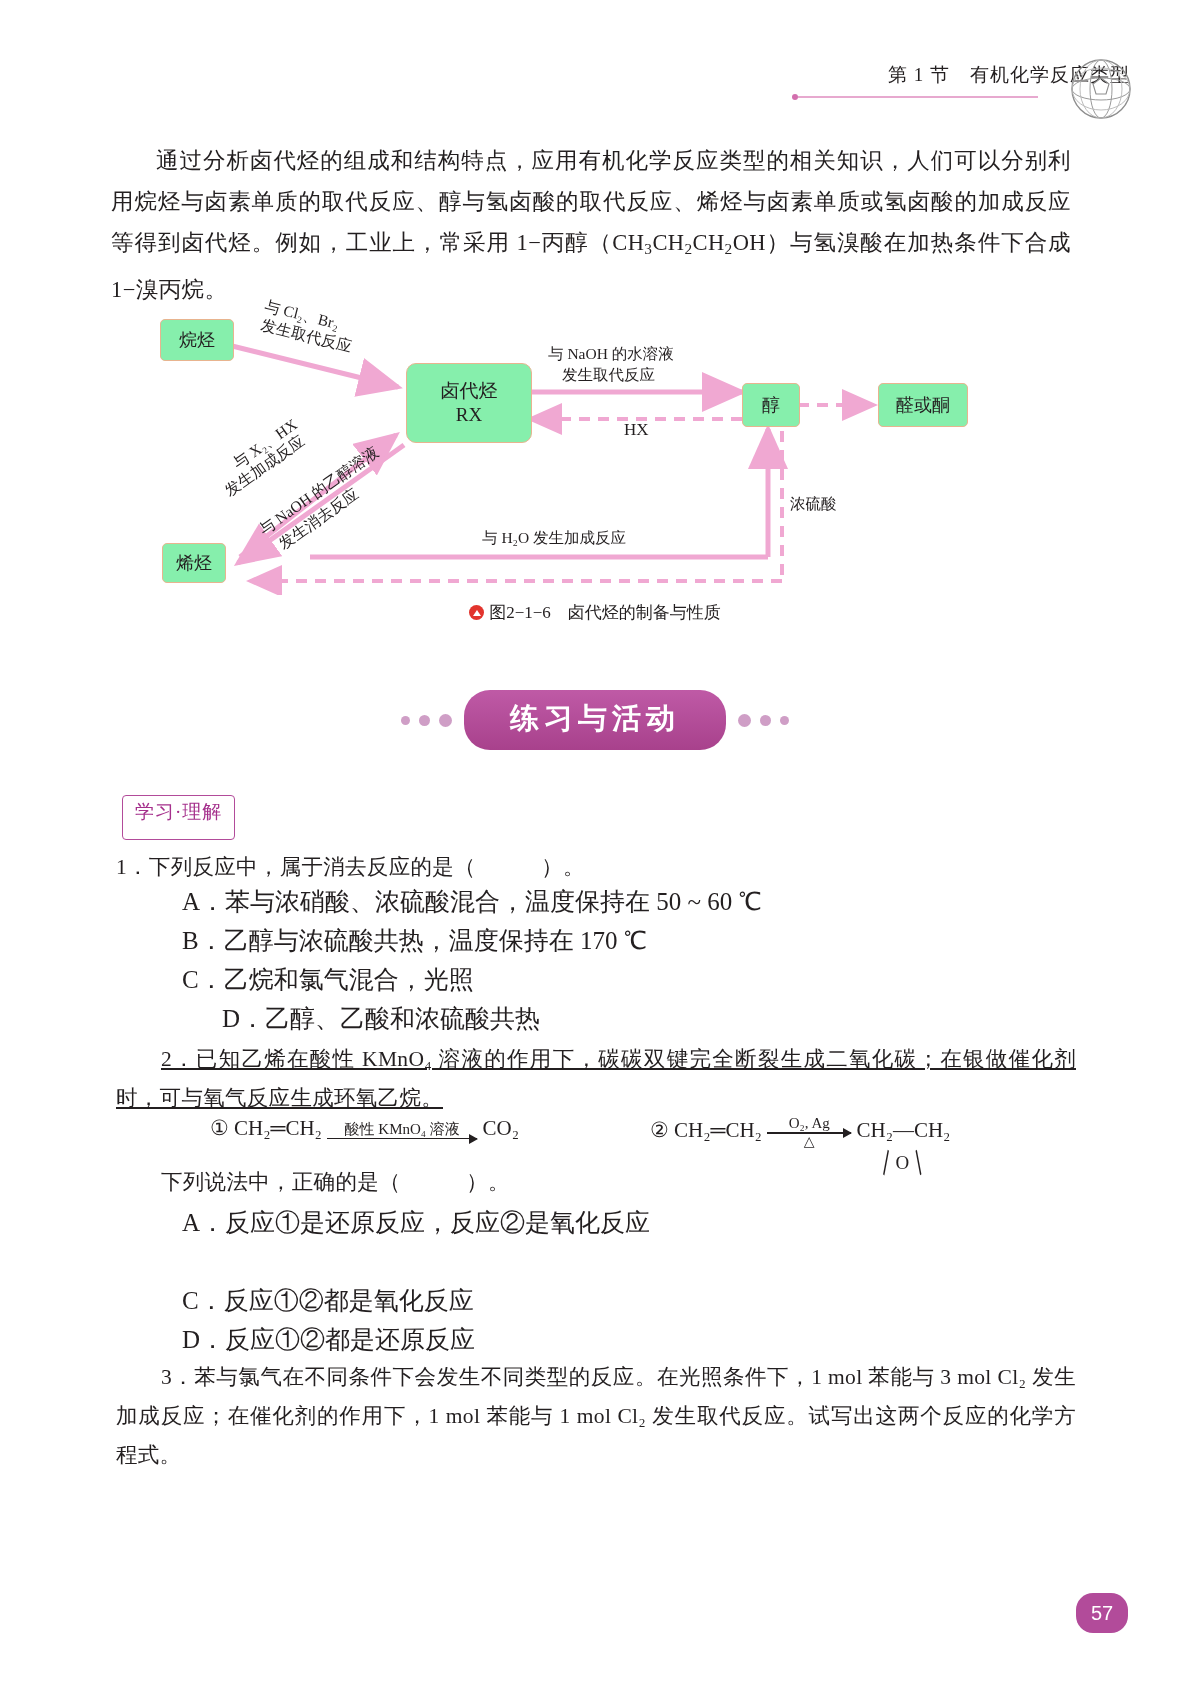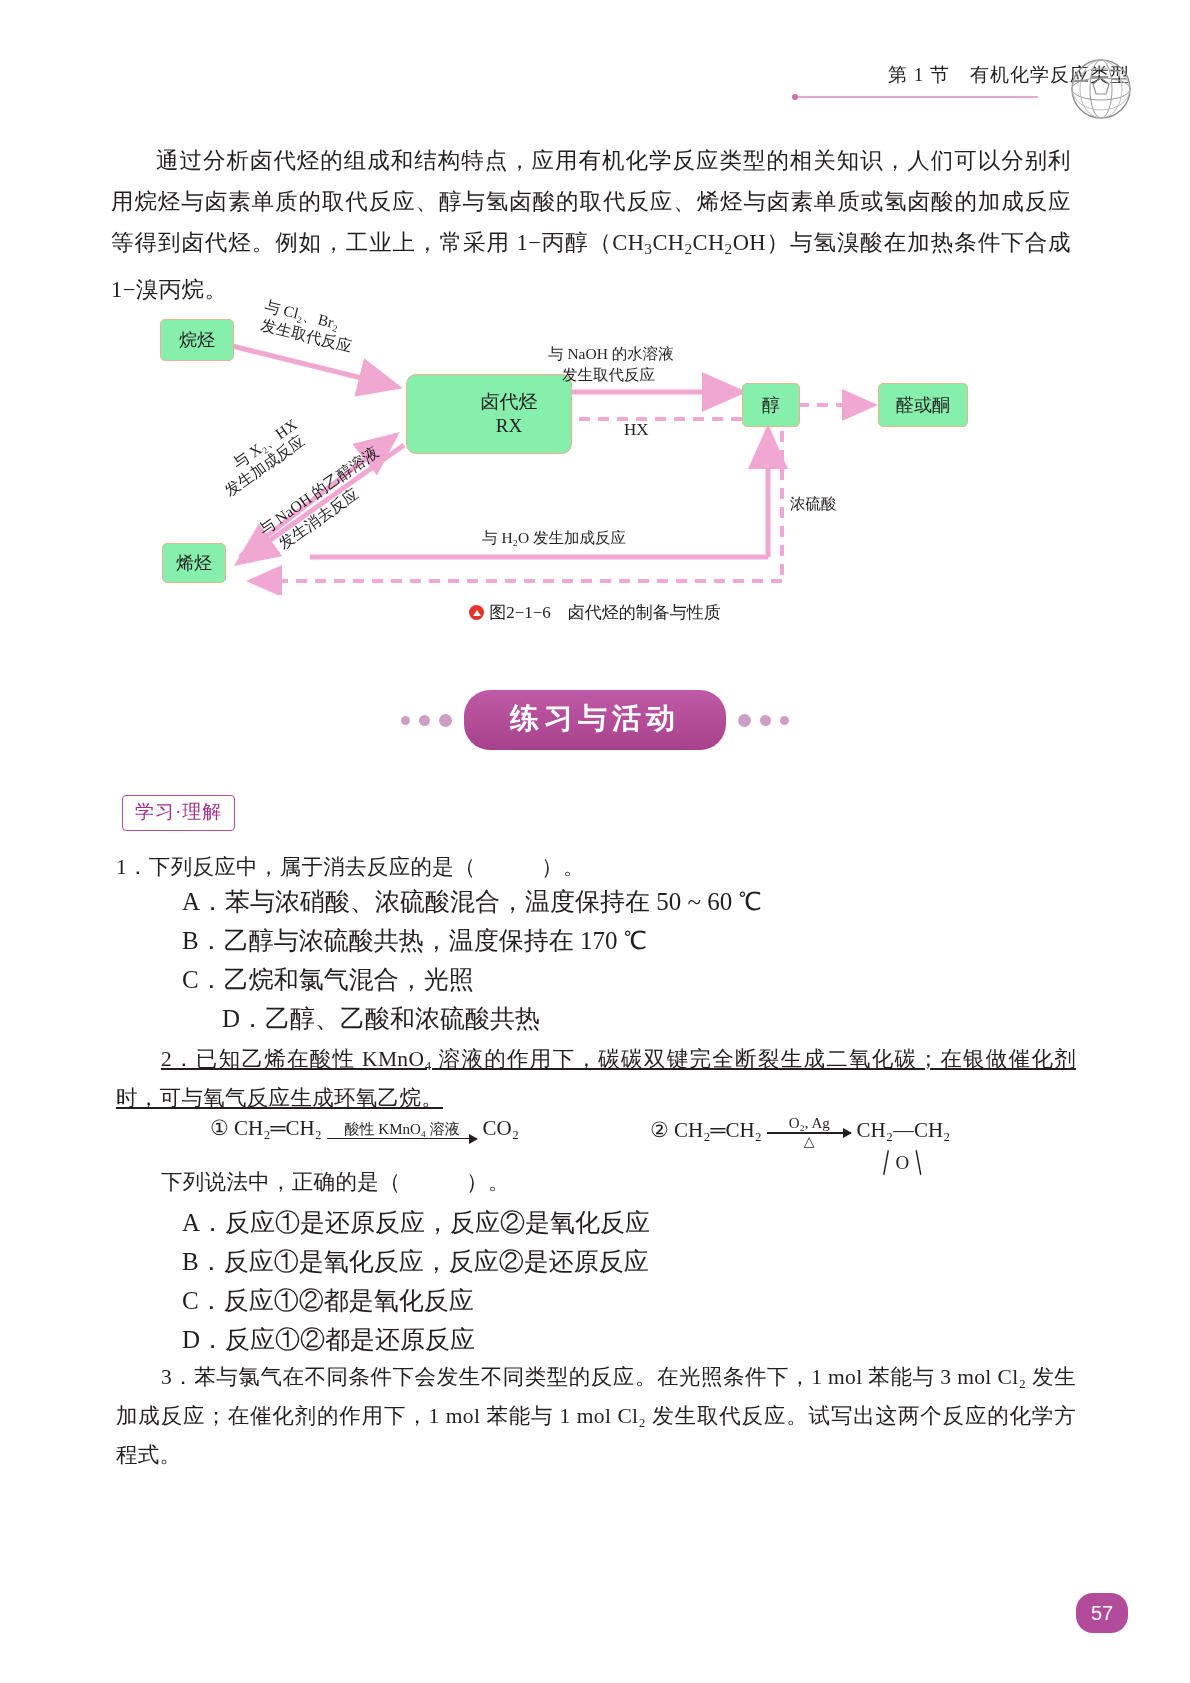--- a/index.html
+++ b/index.html
@@ -172,21 +172,21 @@
   .dots i.d2 { width: 11px; height: 11px; }
   .dots i.d3 { width: 13px; height: 13px; }
 
   .subtag {
     position: absolute;
     left: 122px;
     top: 795px;
     border: 1.5px solid #b24b9a;
     color: #a5308c;
     font-size: 19px;
-    padding: 3px 12px 5px;
+    padding: 3px 12px 14px;
     border-radius: 4px;
     letter-spacing: 1px;
   }
 
   
   .q {
     position: absolute;
     left: 116px;
     width: 960px;
     font-size: 21.5px;
@@ -306,21 +306,21 @@
       <line x1="180" y1="262" x2="638" y2="262" stroke="#f0a8d2" stroke-width="5"></line>
       <line x1="638" y1="262" x2="638" y2="134" stroke="#f0a8d2" stroke-width="5" marker-end="url(#ah)"></line>
 
       <line x1="652" y1="136" x2="652" y2="286" stroke="#f0a8d2" stroke-width="4" stroke-dasharray="11 8"></line>
       <line x1="652" y1="286" x2="120" y2="286" stroke="#f0a8d2" stroke-width="4" stroke-dasharray="11 8" marker-end="url(#ah)"></line>
     </svg>
 
     <div class="node" style="left:30px;top:24px;width:72px;height:40px;">
       <span>烷烃</span>
     </div>
-    <div class="node big" style="left:276px;top:79px;width:124px;height:78px;padding-left:40px;">
+    <div class="node big" style="left:276px;top:68px;width:124px;height:78px;">
       <span>卤代烃</span>
       <span>RX</span>
     </div>
     <div class="node" style="left:612px;top:88px;width:56px;height:42px;">
       <span>醇</span>
     </div>
     <div class="node" style="left:748px;top:88px;width:88px;height:42px;">
       <span>醛或酮</span>
     </div>
     <div class="node" style="left:32px;top:248px;width:62px;height:38px;">
@@ -390,21 +390,20 @@
       <span class="below">△</span>
     </span>
     <span>CH₂—CH₂</span>
   </div>
   <div class="eq" style="left:880px;top:1150px;font-size:19px;">
     <span style="display:inline-block;transform:rotate(38deg);">╲</span><span style="margin:0 4px;">O</span><span style="display:inline-block;transform:rotate(-38deg);">╱</span>
   </div>
 
   <div class="q" style="top:1163px;text-indent:45px;">下列说法中，正确的是（　　　）。</div>
   <div class="opt" style="top:1203px;">A．反应①是还原反应，反应②是氧化反应</div>
-  <div class="opt" style="top:1242px;">B．反应①是氧化反应，反应②是还原反应</div>
   <div class="opt" style="top:1281px;">C．反应①②都是氧化反应</div>
   <div class="opt" style="top:1320px;">D．反应①②都是还原反应</div>
 
   <div class="q" style="top:1358px;text-indent:45px;">3．苯与氯气在不同条件下会发生不同类型的反应。在光照条件下，1 mol 苯能与 3 mol Cl₂ 发生加成反应；在催化剂的作用下，1 mol 苯能与 1 mol Cl₂ 发生取代反应。试写出这两个反应的化学方程式。</div>
 
   <div class="pageno">57</div>
 
 </div>
 
 </body></html>

